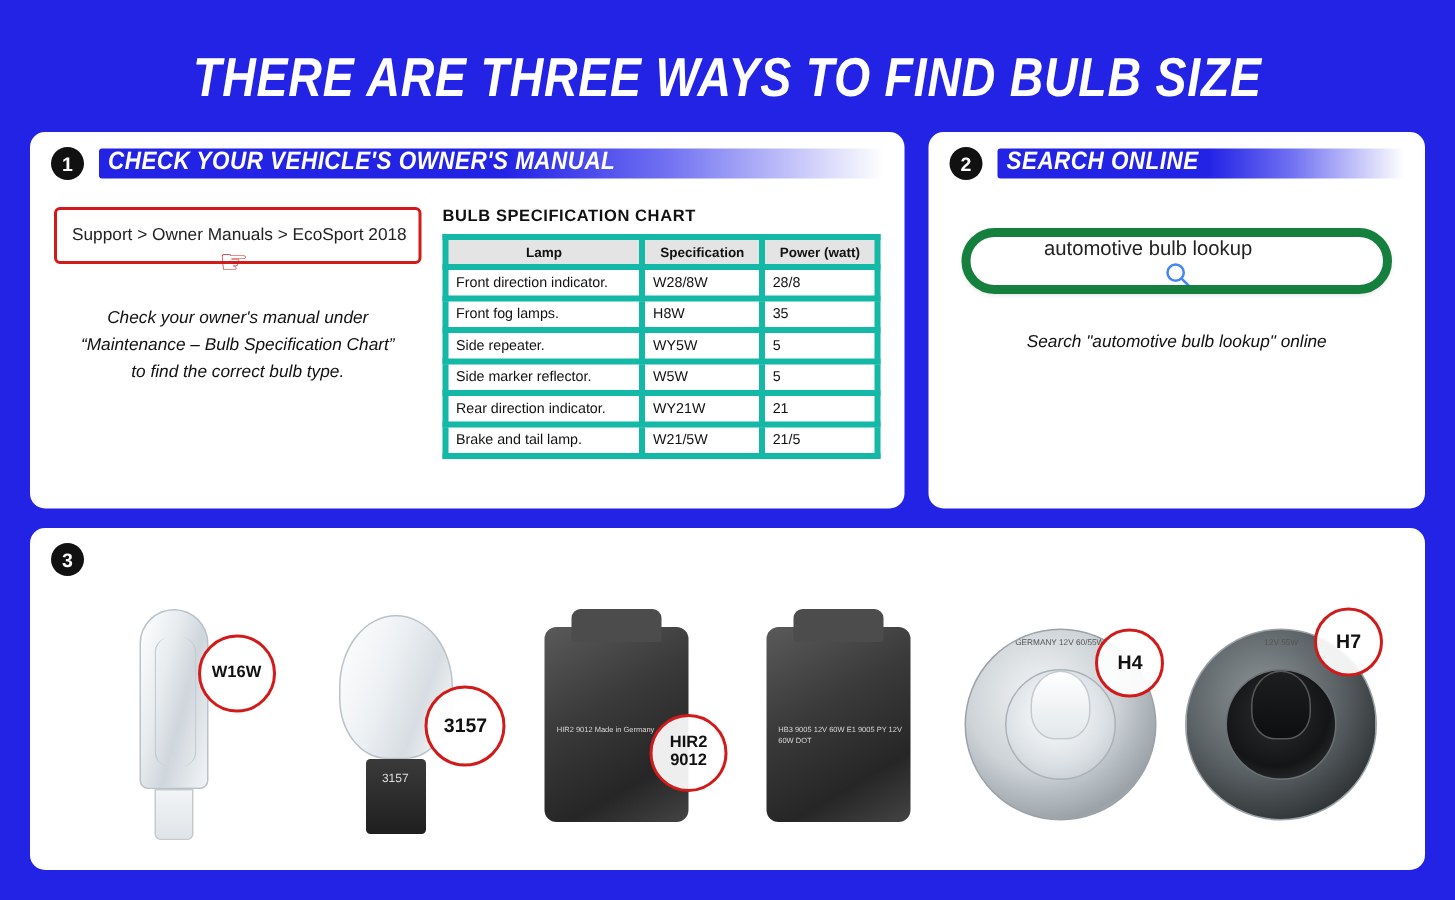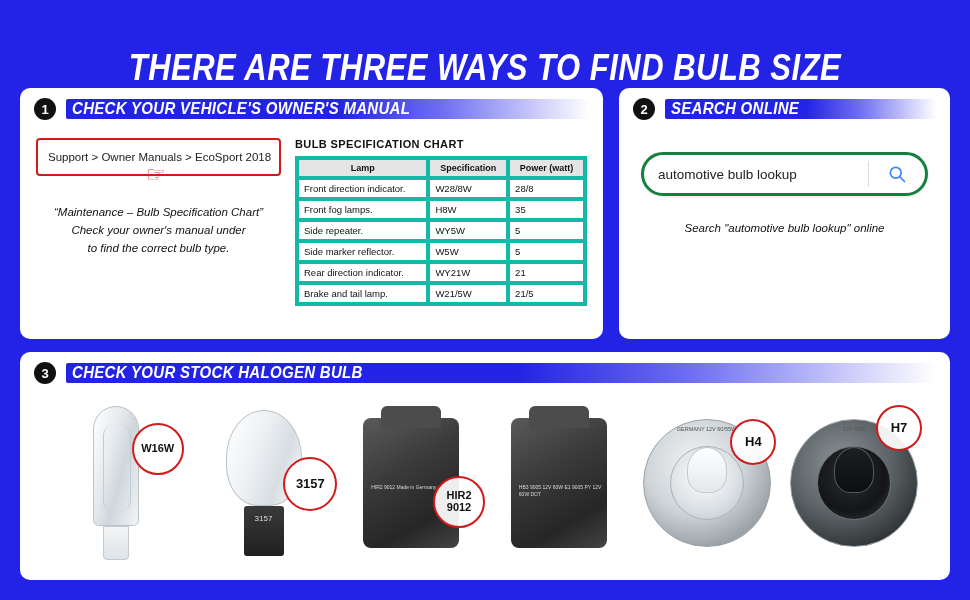--- a/index.html
+++ b/index.html
@@ -6,21 +6,21 @@
   html, body {
     width: 970px; height: 600px;
     font-family: "Liberation Sans", sans-serif;
     background: #2323e6;
     overflow: hidden;
   }
   .page {
     position: relative;
     width: 970px; height: 431px;
     background: #2323e6;
-    padding: 16px;
+    padding: 0;
   }
   
   .main-title {
     text-align: center;
     color: #ffffff;
     font-size: 31px;
     font-weight: bold;
     letter-spacing: 0.5px;
     font-style: italic;
     padding-top: 26px;
@@ -135,26 +135,27 @@
     font-size: 9px;
   }
   table.spec td.lamp { text-align: left; }
   table.spec td.spec-c, table.spec td.pow-c { }
   
   #card2 { left: 619px; top: 88px; width: 331px; height: 251px; }
   .search-wrap {
     margin: 26px 22px 0 22px;
     display: flex;
     align-items: center;
-    border: 3px solid #15803d;
+    border: 6px solid #15803d;
     border-radius: 24px;
     height: 44px;
     box-shadow: 0 1px 3px rgba(0,0,0,0.10);
     overflow: hidden;
     background: #fff;
+    flex-direction: column;
   }
   .search-input {
     flex: 1 1 auto;
     border: none;
     outline: none;
     font-size: 13.5px;
     color: #222;
     padding: 0 14px;
     font-family: "Liberation Sans", sans-serif;
     background: transparent;
@@ -300,22 +301,22 @@
         <div class="head-title">CHECK YOUR VEHICLE'S OWNER'S MANUAL</div>
       </div>
     </div>
     <div class="c1-body">
       <div class="c1-left">
         <div class="breadcrumb-box">
           <span>Support &gt; Owner Manuals &gt; EcoSport 2018</span>
           <div class="hand">☞</div>
         </div>
         <div class="c1-caption">
+          <div>Check your owner's manual under</div>
           <div>“Maintenance – Bulb Specification Chart”</div>
-          <div>Check your owner's manual under</div>
           <div>to find the correct bulb type.</div>
         </div>
       </div>
       <div class="c1-right">
         <div class="spec-title">BULB SPECIFICATION CHART</div>
         <table class="spec">
           <thead>
             <tr>
               <th>Lamp</th>
               <th>Specification</th>
@@ -376,24 +377,20 @@
           <line x1="15.5" y1="15.5" x2="21" y2="21" stroke-linecap="round"></line>
         </svg>
       </button>
     </div>
     <div class="c2-caption">Search "automotive bulb lookup"  online</div>
   </div>
 
   <div class="card" id="card3">
     <div class="card-head">
       <div class="badge">3</div>
-      <div class="head-title-wrap">
-        <div class="head-gradient"></div>
-        <div class="head-title">CHECK YOUR STOCK HALOGEN BULB</div>
-      </div>
     </div>
 
     <div class="bulb-row">
 
       <div class="bulb-cell">
         <div style="display:flex;flex-direction:column;align-items:center;">
           <div class="glass-wedge"></div>
           <div style="width:26px;height:34px;background:linear-gradient(#f2f4f6,#dfe4e8);border:1px solid #c3cbd0;border-radius:0 0 4px 4px;"></div>
         </div>
         <div class="callout" style="width:52px;height:52px;right:6px;top:28px;align-items:center;">

